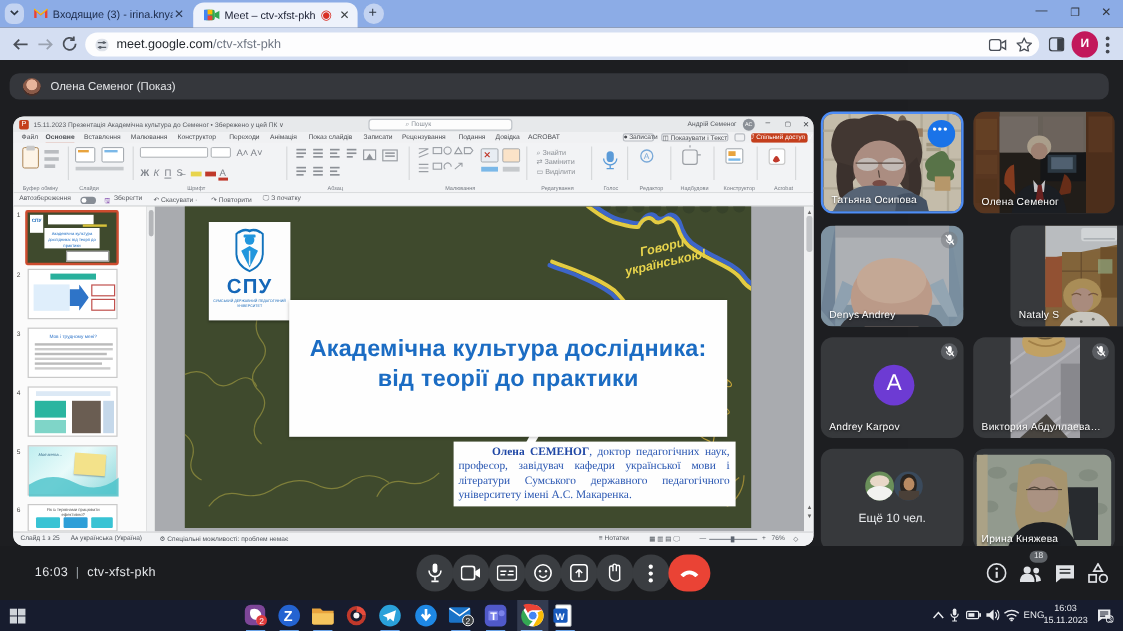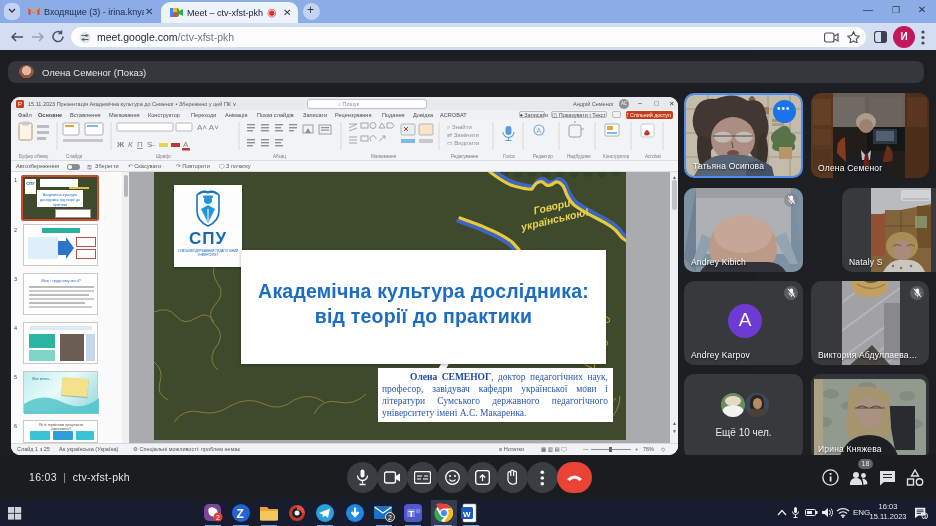--- a/index.html
+++ b/index.html
@@ -495,21 +495,21 @@
     </svg>
     <div class="muteic">
           <svg style="position:absolute;left:2.5px;top:2px" width="9" height="10" viewBox="0 0 12 13">
             <g stroke="#fff" stroke-width="1.2" fill="none">
               <rect x="4.5" y="1" width="3" height="6" rx="1.5" fill="#fff"></rect>
               <path d="M2.5 6 a3.5 3.5 0 0 0 7 0 M6 9.5 v2"></path>
               <path d="M1.5 1 l9 10.5" stroke-width="1.4"></path>
             </g>
           </svg>
         </div>
-    <div class="vname">Andrey Kibich</div>
+    <div class="vname">Denys Andrey</div>
   </div>
 
   <div class="vtile" style="left:842px;top:138px;width:118px;height:84px;">
     <svg class="abs" style="left:29px;top:0" width="60" height="84" viewBox="0 0 60 84" preserveAspectRatio="none">
       <rect width="60" height="84" fill="#8a6a40"></rect>
       <path d="M0 0 h60 v16 l-60 12 z" fill="#c3c7ca"></path>
       <rect x="30" y="2" width="30" height="11" rx="2" fill="#dde0e2"></rect>
           <path d="M32 11 h26" stroke="#aab0b4"></path>
       <rect x="0" y="26" width="14" height="42" fill="#9a5636"></rect>
       <rect x="14" y="22" width="32" height="32" fill="#8a6a3e"></rect>

